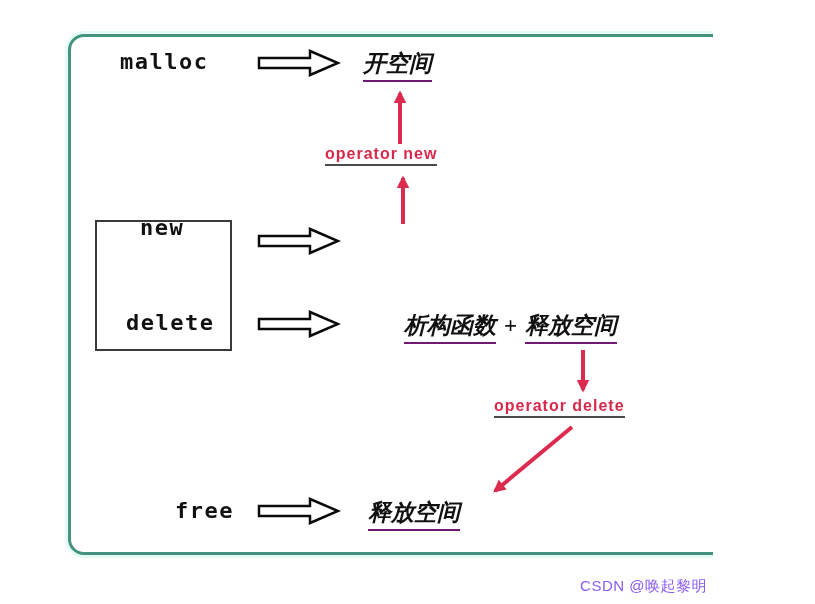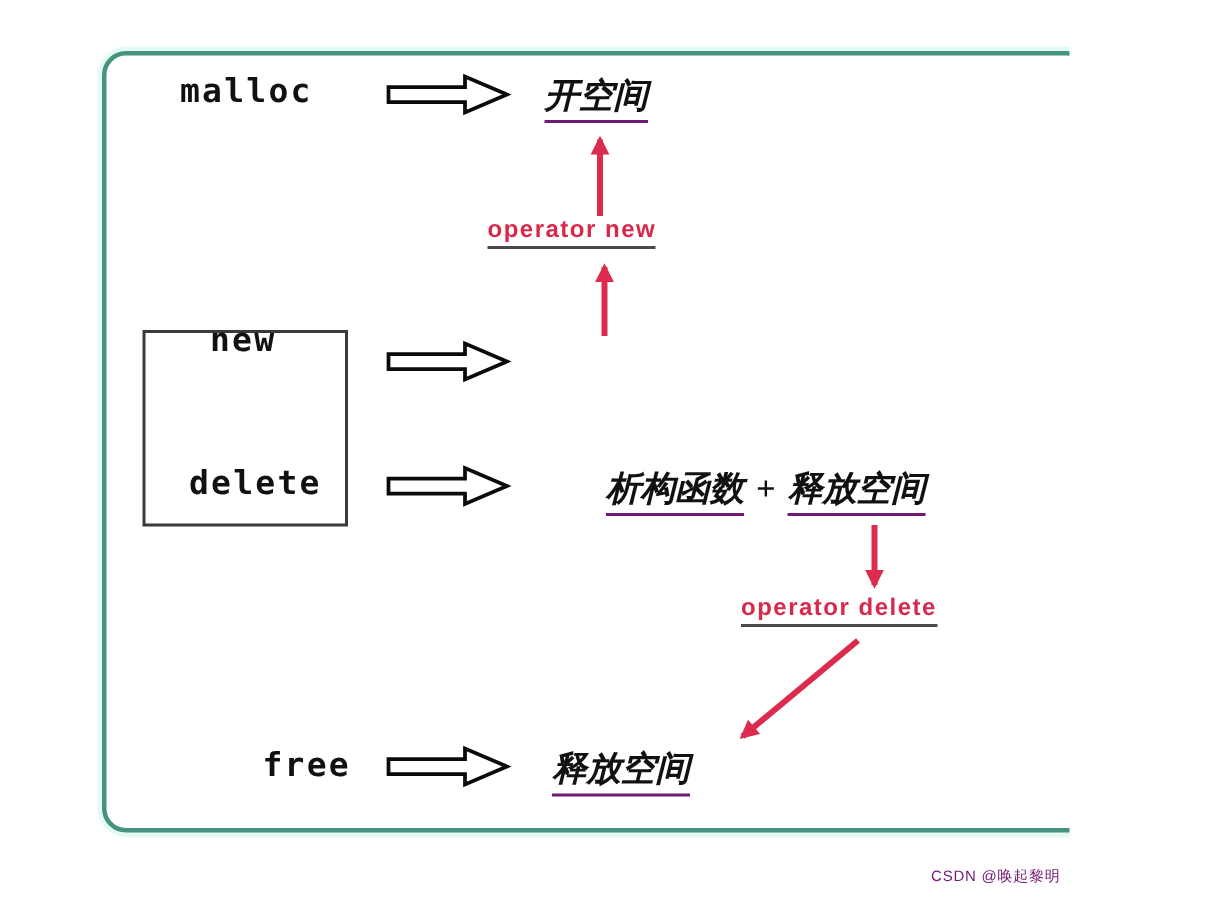--- a/index.html
+++ b/index.html
@@ -69,22 +69,22 @@
   .block-arrow { position: absolute; width: 84px; height: 30px; }
   .overlay {
     position: absolute;
     left: 0; top: 0;
     pointer-events: none;
   }
   .watermark {
     position: absolute;
     right: 6px; top: 577px;
     font-family: "Liberation Sans", sans-serif;
-    font-size: 10px;
-    color: #701a75;
+    font-size: 15px;
+    color: #8b5cf6;
     letter-spacing: 0.5px;
   }
 </style>
 </head>
 <body>
 
 <div class="canvas">
 
   <div class="frame"></div>
 

